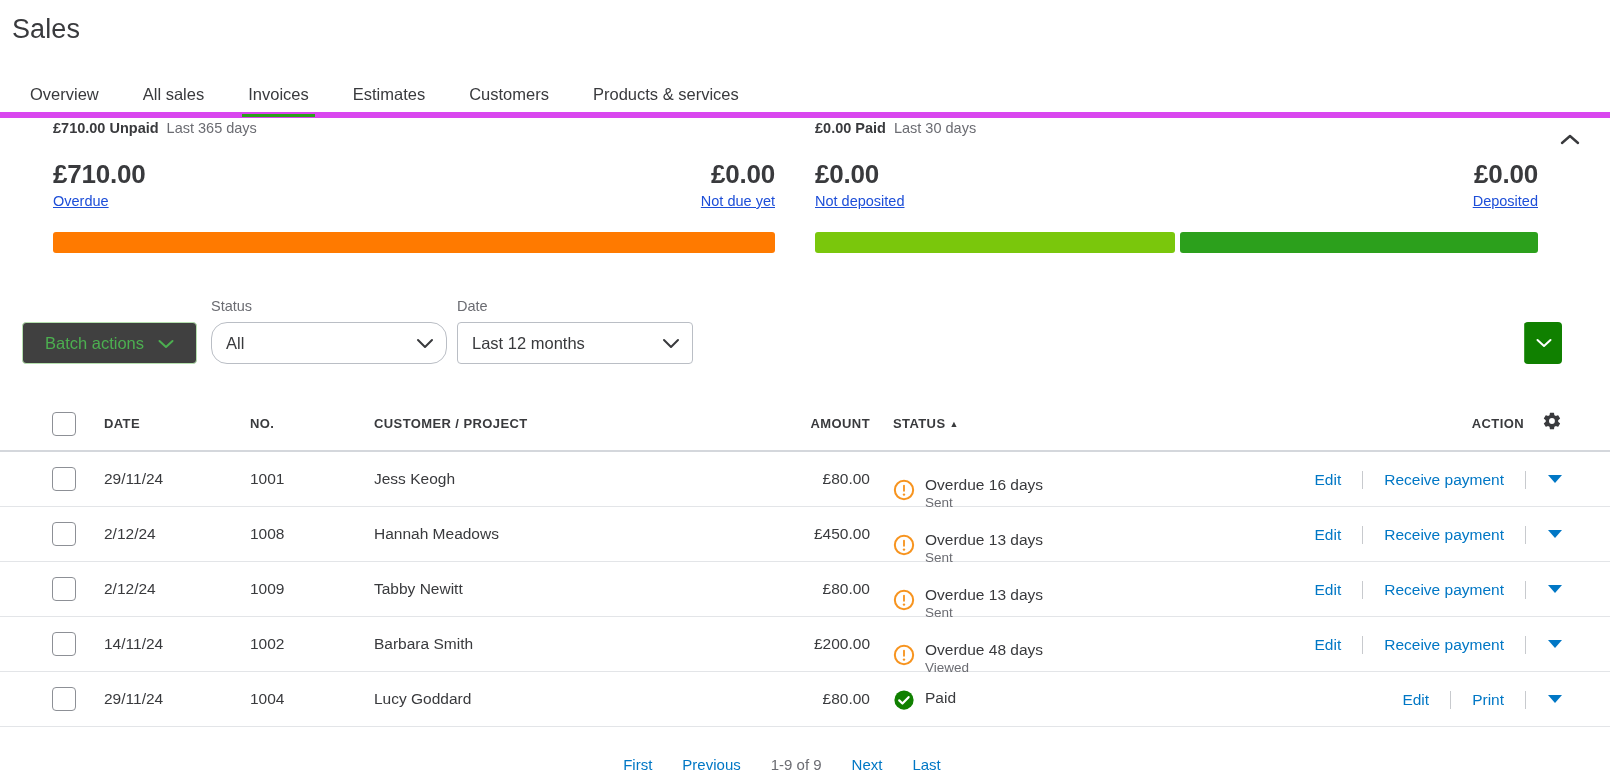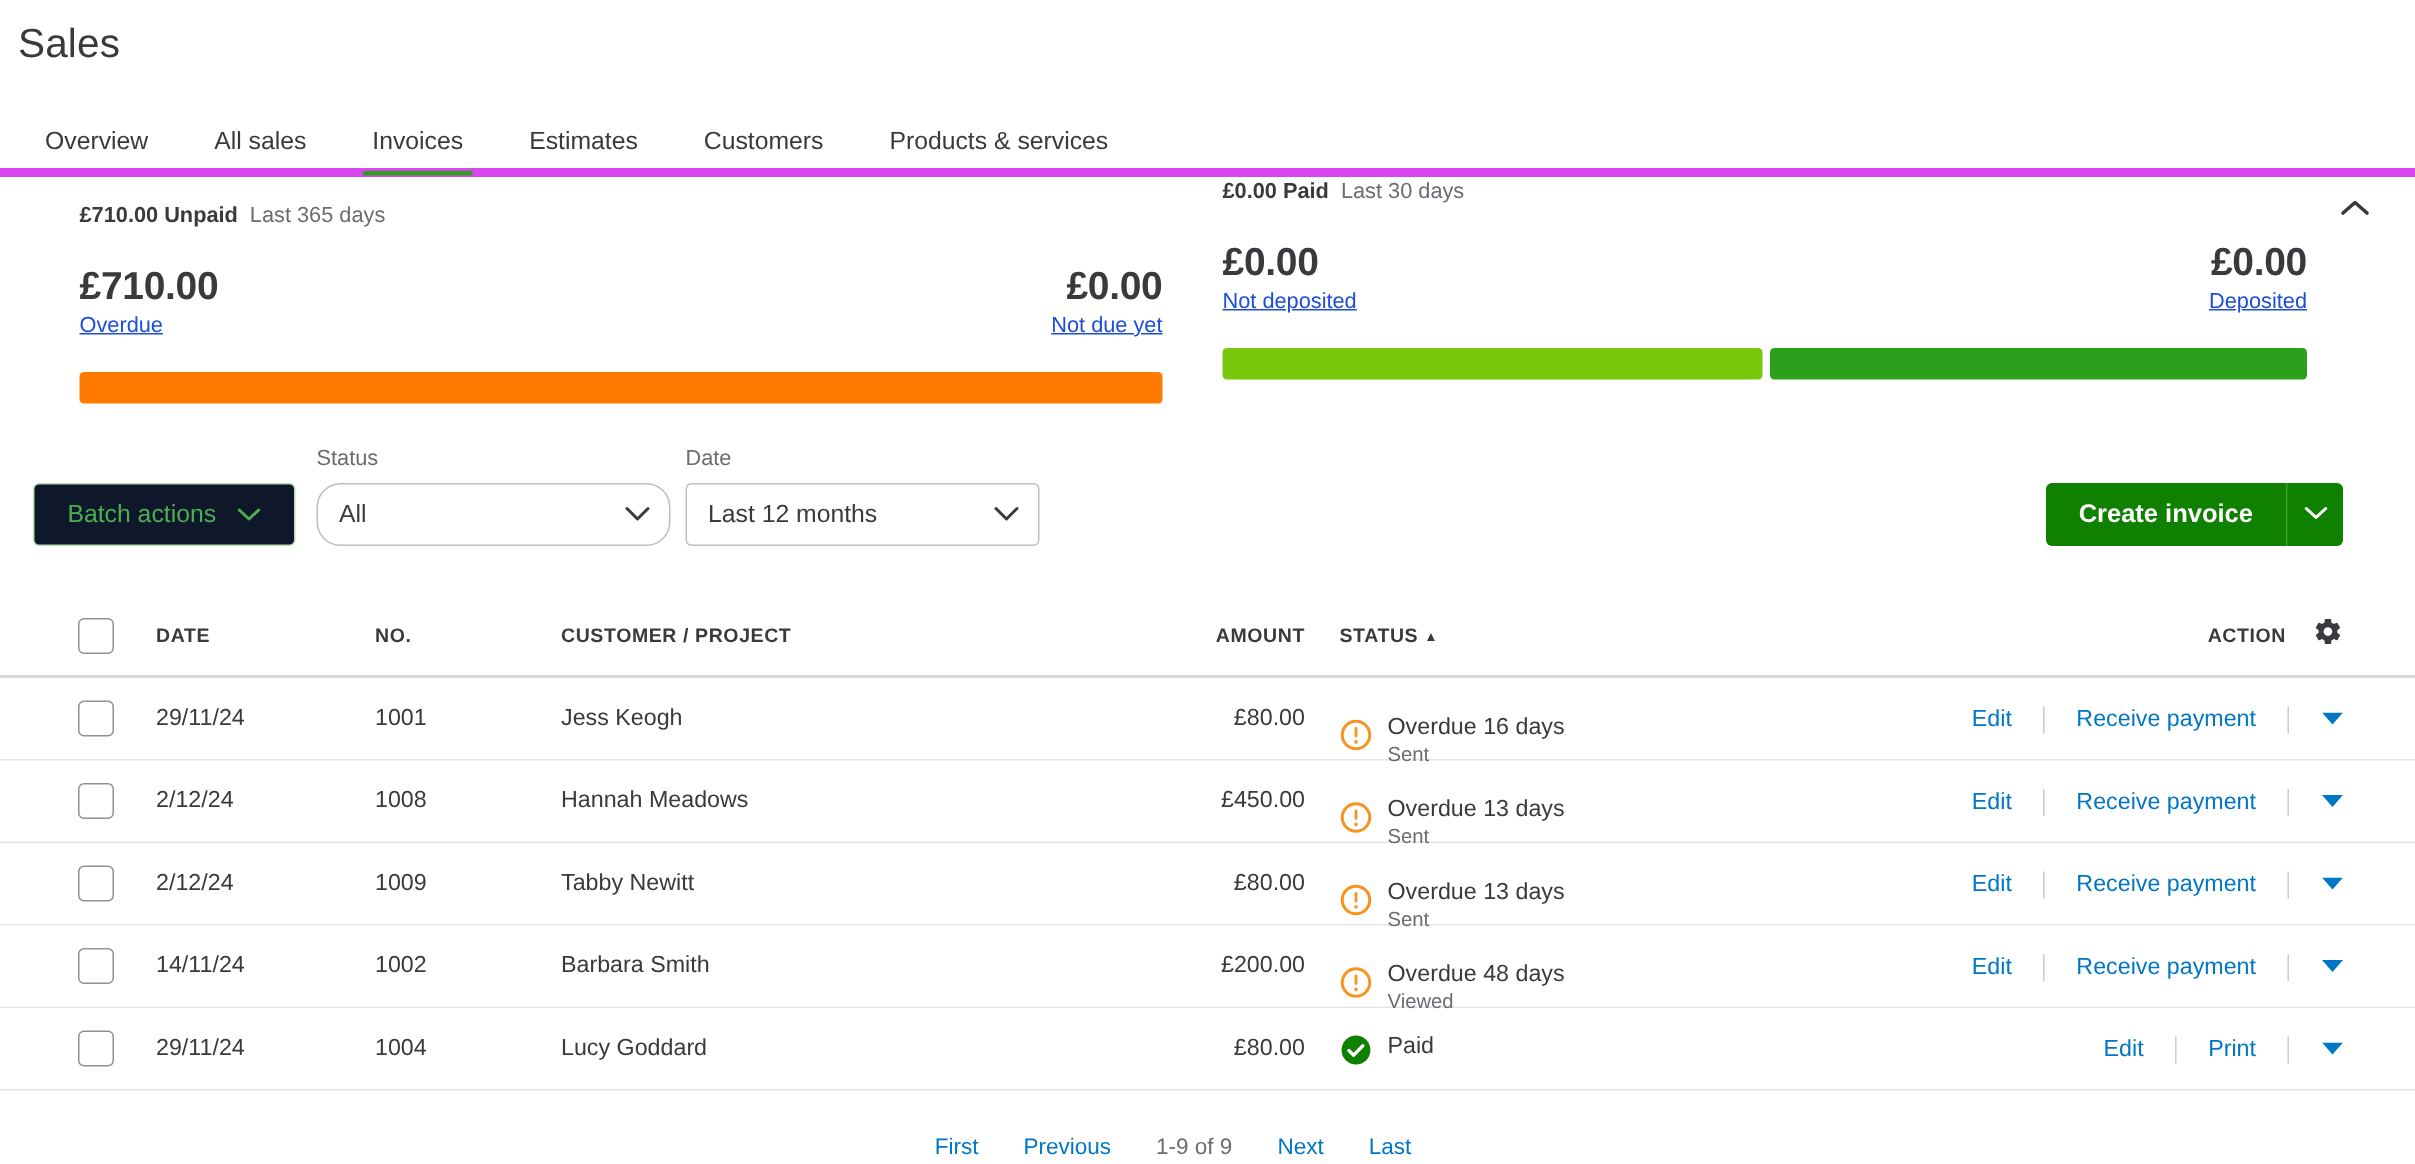--- a/index.html
+++ b/index.html
@@ -37,21 +37,21 @@
   }
 
   
   .panel { position: absolute; left: 0; top: 119px; width: 1610px; height: 165px; }
   .collapse-btn {
     position: absolute; right: 22px; top: 6px;
     width: 36px; height: 30px; cursor: pointer;
     display: flex; align-items: center; justify-content: center;
   }
   .card { position: absolute; top: 0; }
-  .card.unpaid { left: 53px; width: 722px; margin-top: 16px; }
+  .card.unpaid { left: 53px; width: 722px; }
   .card.paid   { left: 815px; width: 723px; }
 
   .card-caption { font-size: 14.5px; line-height: 18px; white-space: nowrap; }
   .card-caption .amt { font-weight: 700; color: #393a3d; }
   .card-caption .per { color: #6b6c72; margin-left: 8px; font-weight: 400; }
 
   .card-figs { position: relative; margin-top: 22px; height: 56px; }
   .fig { position: absolute; top: 0; }
   .fig.left  { left: 0; text-align: left; }
   .fig.right { right: 0; text-align: right; }
@@ -66,21 +66,21 @@
   .bar.darkgrn   { left: 365px; width: 358px; background: #2ca01c; }
 
   
   .filters { position: absolute; left: 0; top: 296px; width: 1610px; height: 70px; }
   .field-label {
     position: absolute; font-size: 14.5px; color: #6b6c72; line-height: 16px;
   }
   .batch-actions {
     position: absolute; left: 22px; top: 26px;
     width: 175px; height: 42px;
-    border: 1px solid #b5e0ae; border-radius: 4px; background: #0f172a;
+    border: 1px solid #b5e0ae; border-radius: 4px; background: #404040;
     display: flex; align-items: center; justify-content: center; gap: 14px;
     color: #4caf50; font-size: 16.5px; cursor: pointer;
   }
   .batch-actions .cv { color:#4caf50; }
   .select {
     position: absolute; height: 42px;
     border: 1px solid #babec5; border-radius: 4px; background: #fff;
     display: flex; align-items: center; padding: 0 12px 0 14px;
     font-size: 16.5px; color: #393a3d; cursor: pointer;
   }
@@ -251,21 +251,20 @@
     <div class="select date">
       <span class="txt">Last 12 months</span>
       <span>
         <svg width="18" height="11" viewBox="0 0 18 11" aria-hidden="true">
           <path d="M2 2 L9 9 L16 2" fill="none" stroke="#393a3d" stroke-width="2" stroke-linecap="round" stroke-linejoin="round"></path>
         </svg>
       </span>
     </div>
 
     <div class="create-wrap">
-      <div class="create-main">Create invoice</div>
       <div class="create-caret">
         <span>
           <svg width="16" height="10" viewBox="0 0 16 10" aria-hidden="true">
             <path d="M1.5 2 L8 8 L14.5 2" fill="none" stroke="#ffffff" stroke-width="2" stroke-linecap="round" stroke-linejoin="round"></path>
           </svg>
         </span>
       </div>
     </div>
   </div>
 

